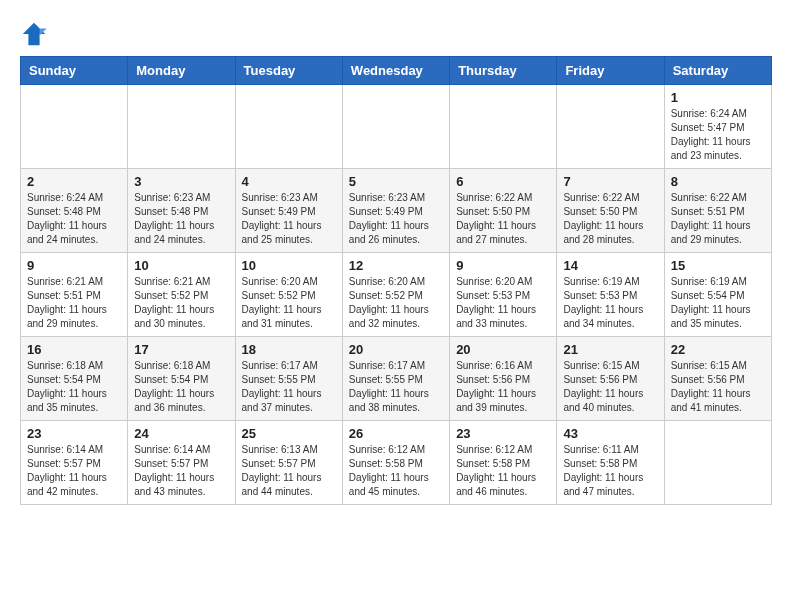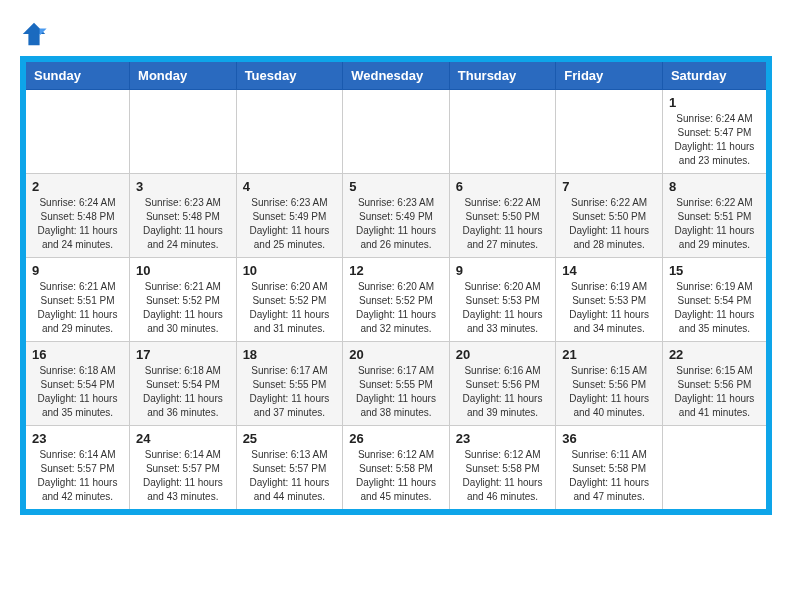--- a/index.html
+++ b/index.html
@@ -44,21 +44,21 @@
     }
     .location-title {
       font-size: 16px;
       color: #333;
       margin-top: 2px;
     }
     .calendar-table {
       width: 100%;
       border-collapse: collapse;
       margin-top: 8px;
-      border: 6px solid #0ea5e9;
+      border: 1px solid #0ea5e9;
     }
     .calendar-table th {
       background: #2a6abf;
       color: #fff;
       font-size: 13px;
       font-weight: bold;
       padding: 6px 8px;
       text-align: left;
       border: 1px solid #1a5aaf;
     }
@@ -79,21 +79,20 @@
       font-size: 13px;
       font-weight: bold;
       color: #222;
       display: block;
       margin-bottom: 2px;
     }
     .day-info {
       font-size: 10px;
       color: #333;
       line-height: 1.4;
-      text-align: center;
     }
     .empty-cell {
       background: #fff !important;
     }
   </style>
 </head>
 <body>
 
 <div class="header-top">
   <div class="logo">
@@ -323,21 +322,21 @@
 and 45 minutes.</div>
         </td>
         <td>
           <span class="day-number">23</span>
           <div class="day-info" style="white-space: pre-line;">Sunrise: 6:12 AM
 Sunset: 5:58 PM
 Daylight: 11 hours
 and 46 minutes.</div>
         </td>
         <td>
-          <span class="day-number">36</span>
+          <span class="day-number">43</span>
           <div class="day-info" style="white-space: pre-line;">Sunrise: 6:11 AM
 Sunset: 5:58 PM
 Daylight: 11 hours
 and 47 minutes.</div>
         </td>
         <td class="empty-cell"></td>
       </tr>
     </tbody>
 </table>
 

